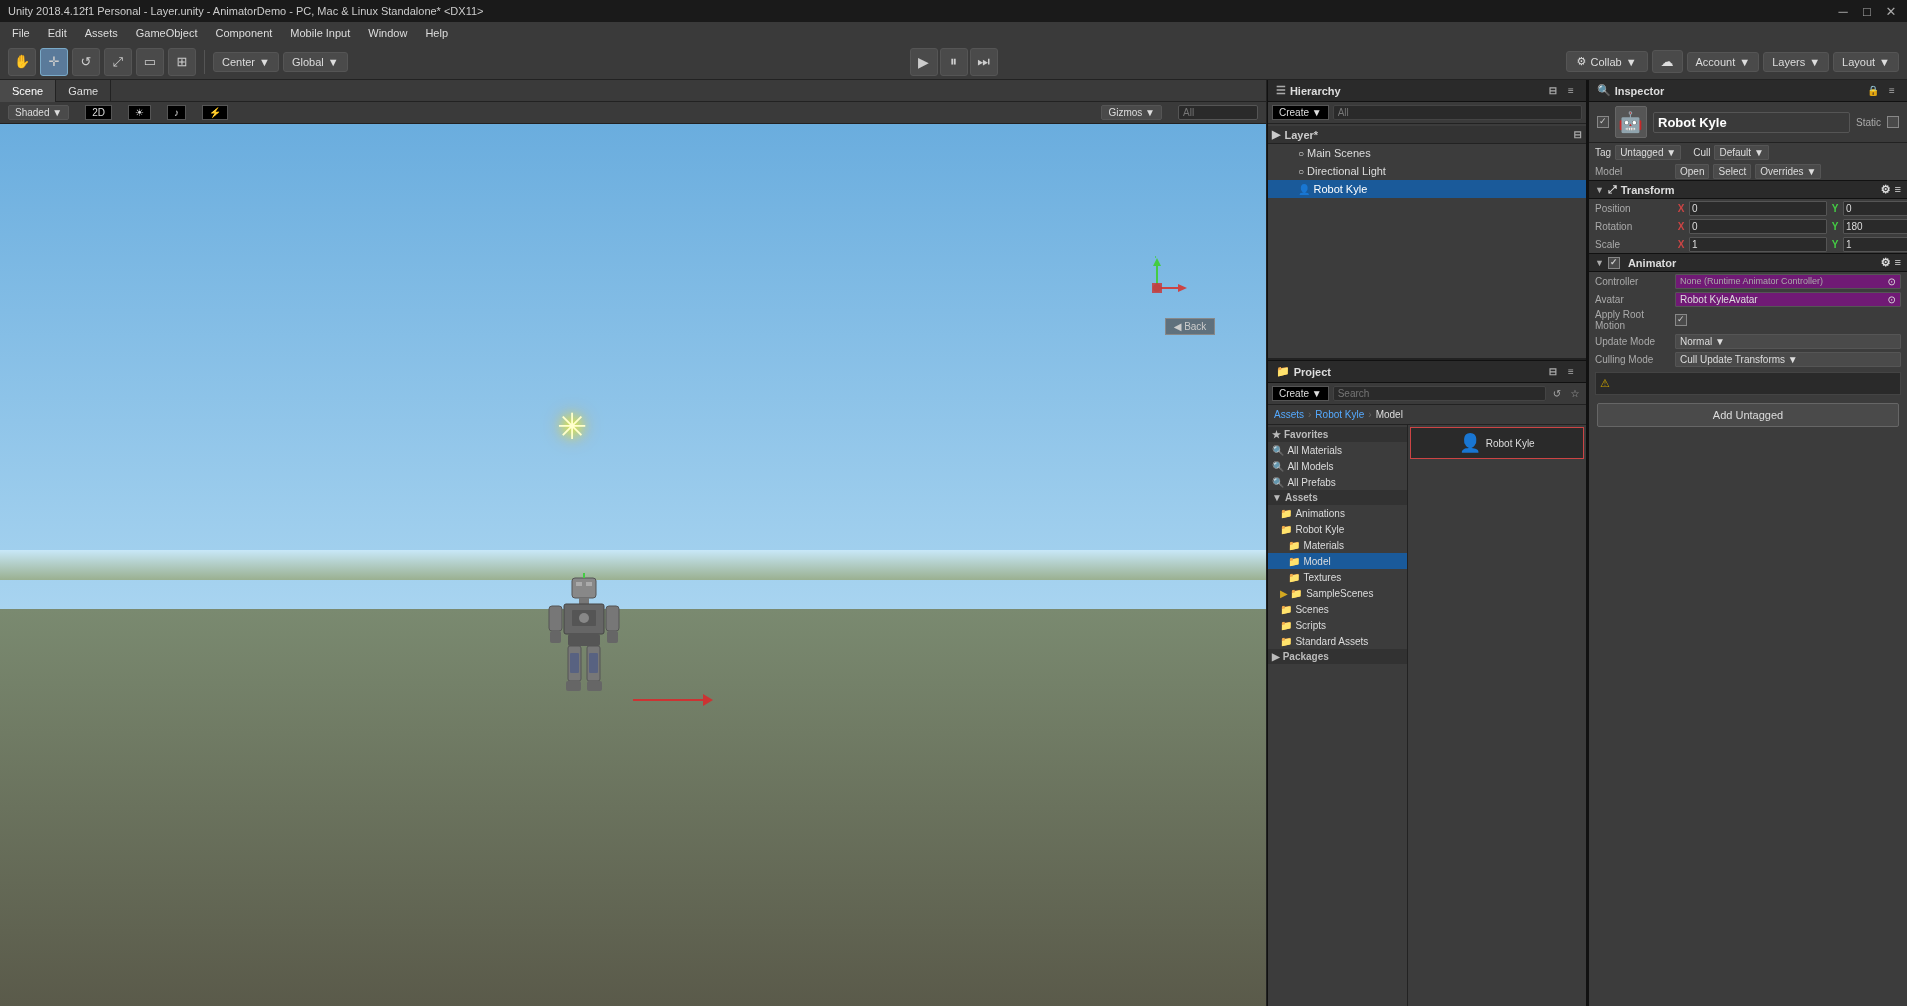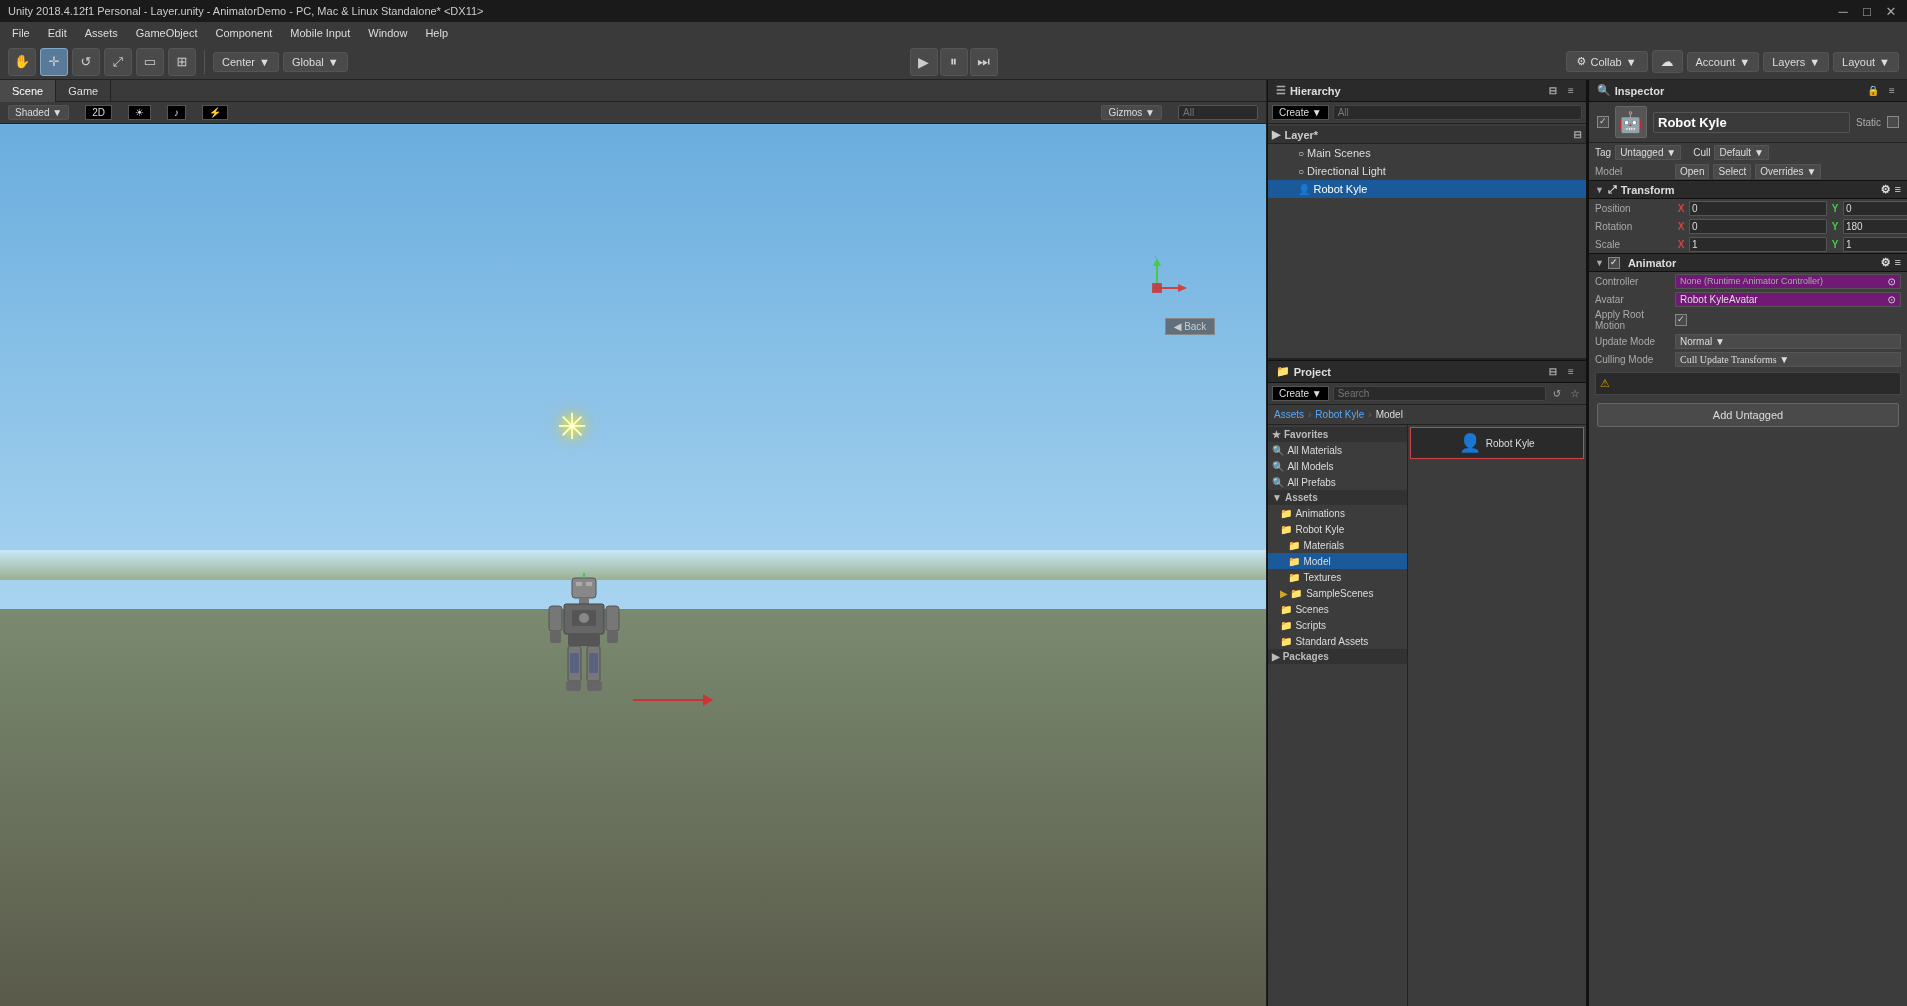--- a/index.html
+++ b/index.html
@@ -1051,21 +1051,21 @@
       <div class="inspector-row">
         <span class="inspector-label">Update Mode</span>
         <div class="inspector-dropdown" style="flex:1;">
           <span>Normal</span>
           <span> ▼</span>
         </div>
       </div>
 
       <div class="inspector-row">
         <span class="inspector-label">Culling Mode</span>
-        <div class="inspector-dropdown" style="flex:1;font-family:Liberation Serif, serif;">
+        <div class="inspector-dropdown" style="flex:1;">
           <span>Cull Update Transforms</span>
           <span> ▼</span>
         </div>
       </div>
 
       <div class="info-box">
         <div style="display:flex;align-items:flex-start;gap:4px;">
           <span class="warn-icon">⚠</span>
         </div>
       </div>

